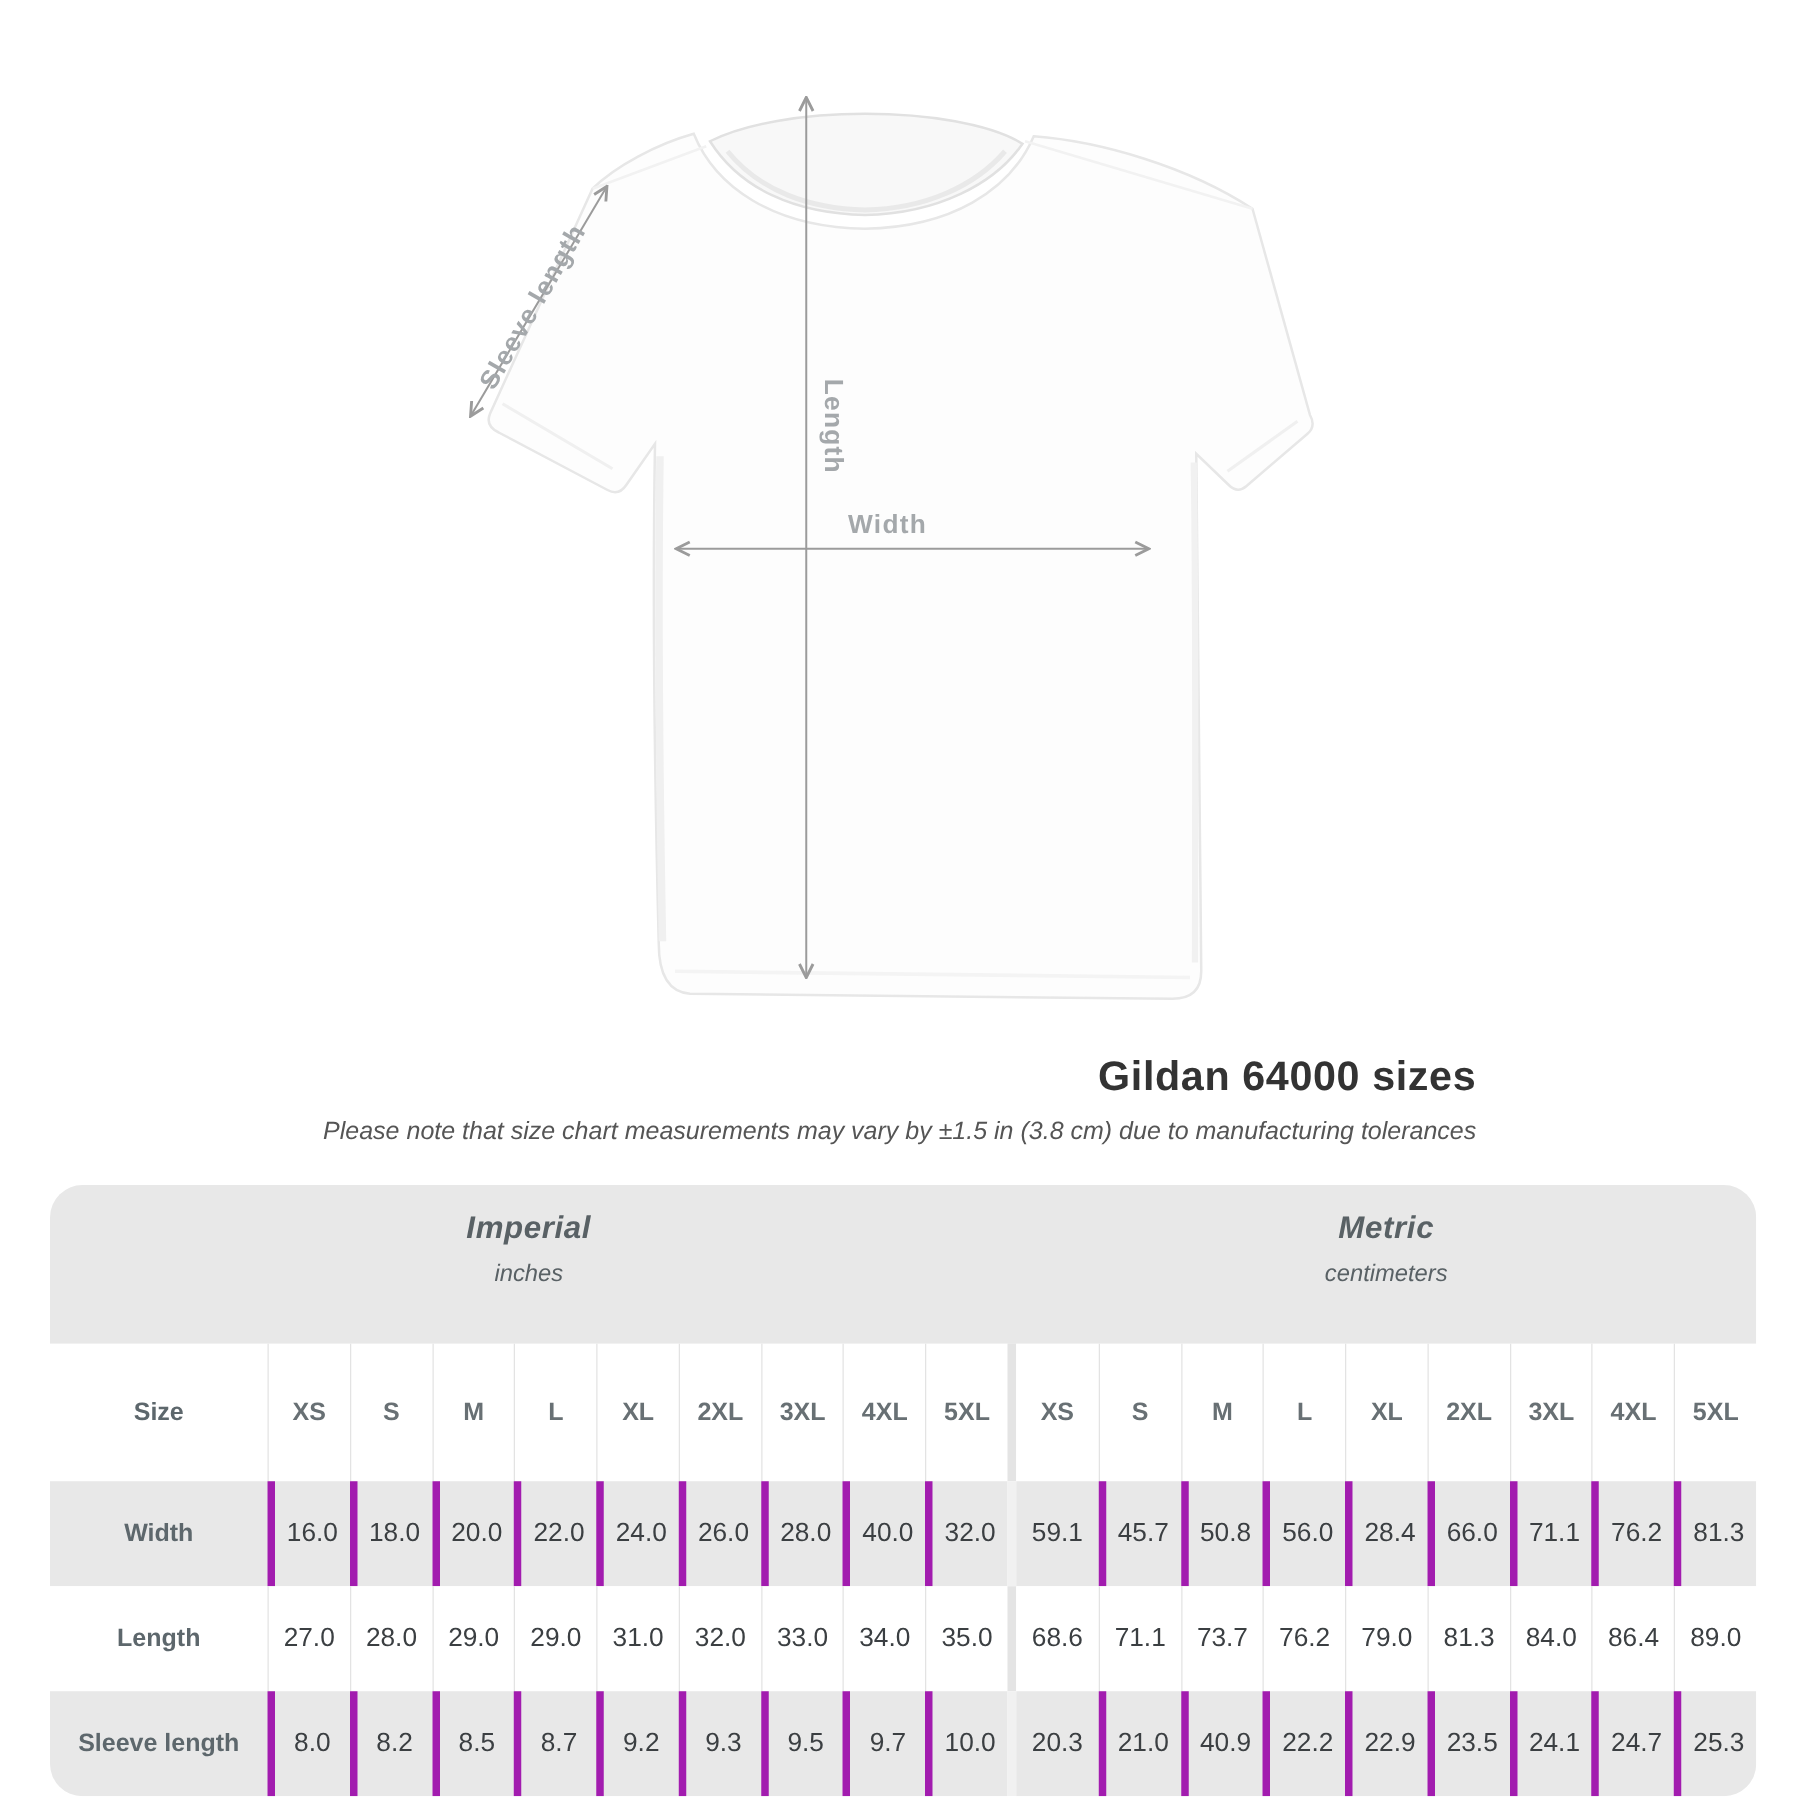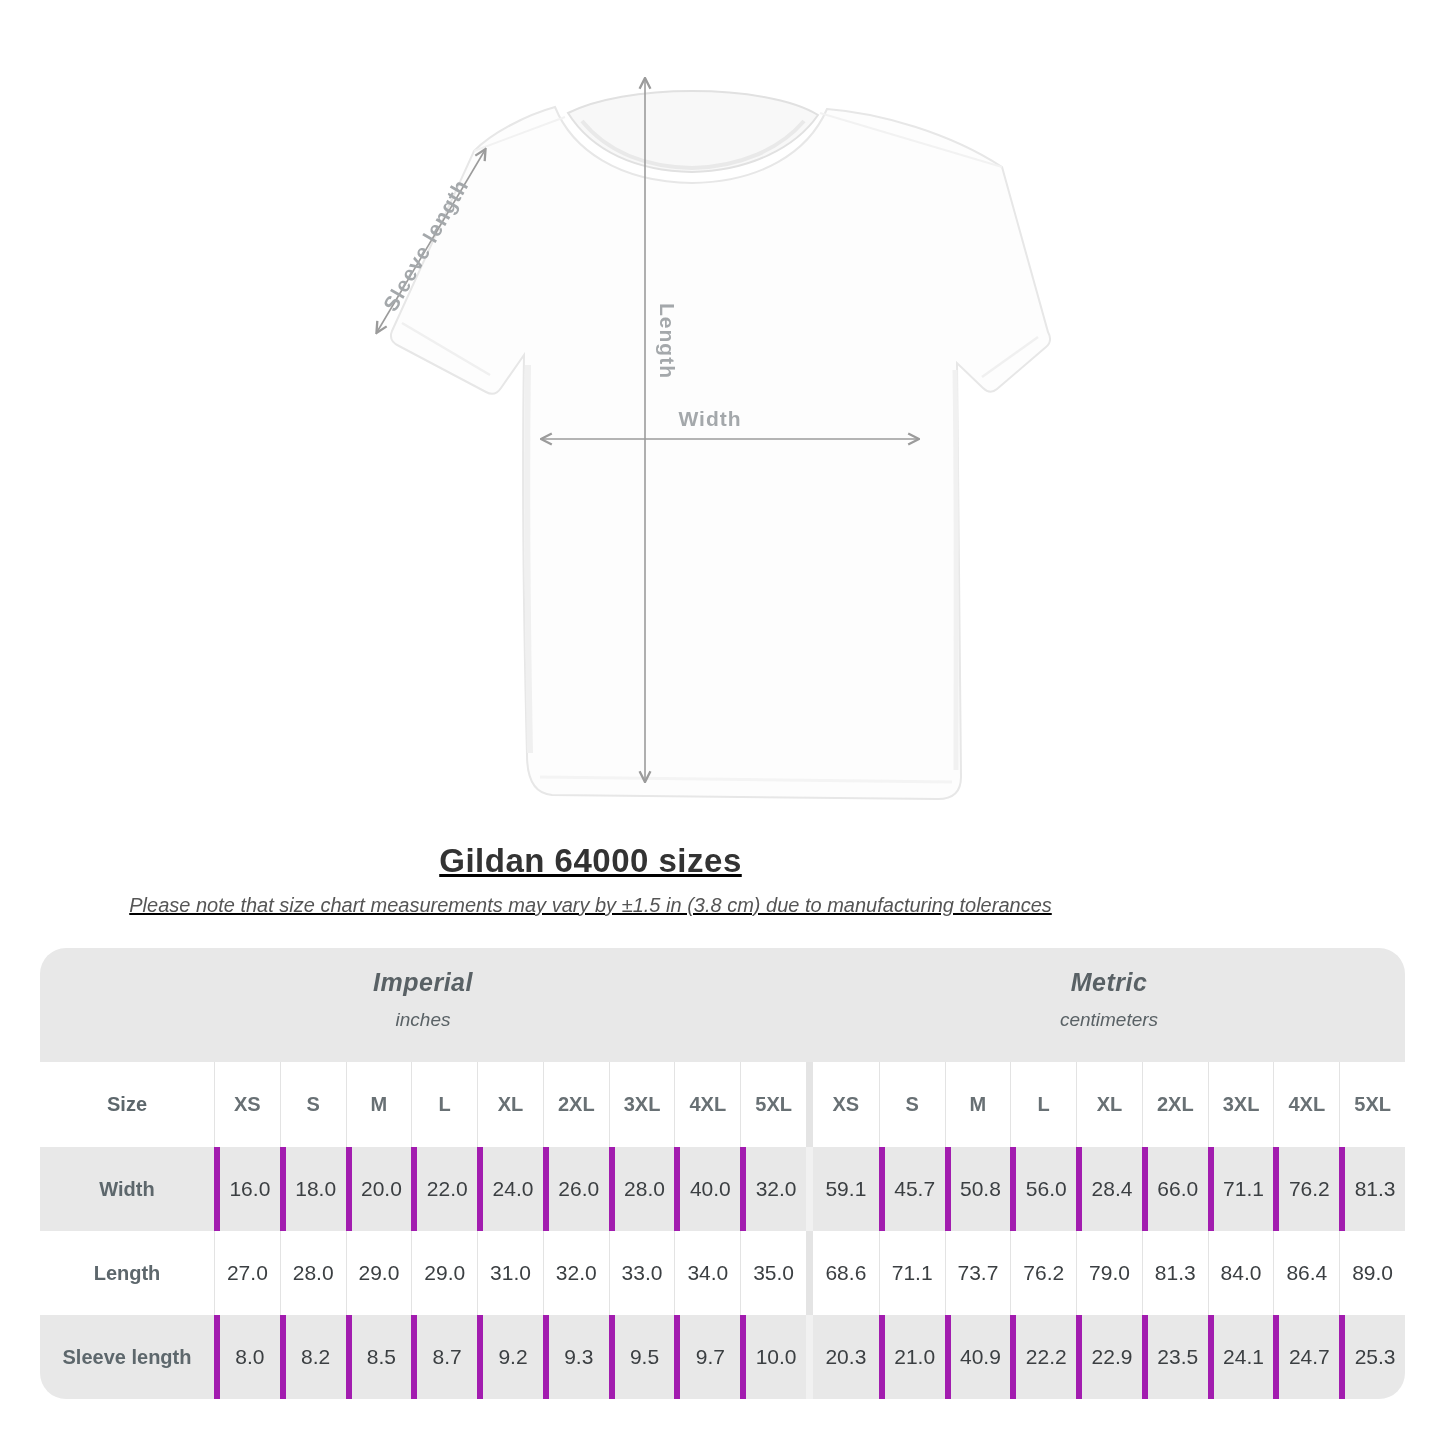--- a/index.html
+++ b/index.html
@@ -3,36 +3,36 @@
 <meta charset="utf-8">
 <style>
   html,body{margin:0;padding:0;}
   body{
     width:1445px;height:1445px;position:relative;background:#ffffff;
     font-family:"Liberation Sans", sans-serif;overflow:hidden;
   }
   
   .shirt-area{position:absolute;left:340px;top:55px;width:720px;height:760px;}
   
-  .caption{position:absolute;left:0;top:842px;width:1181px;text-align:center;text-decoration:underline;}
+  .caption{position:absolute;left:0;top:842px;width:1181px;text-align:right;}
   .caption h1{margin:0;font-size:33px;font-weight:bold;color:#333333;letter-spacing:.5px;}
   .caption .note{margin-top:14px;font-size:20px;font-style:italic;color:#555555;}
   
   .size-table{
     position:absolute;left:40px;top:948px;width:1365px;
     border-radius:26px;overflow:hidden;
   }
   .trow{display:grid;grid-template-columns:174px repeat(9,1fr) 7px repeat(9,1fr);}
-  .group-header{height:114px;background:#e8e8e8;}
+  .group-header{height:127px;background:#e8e8e8;}
   .group-cell{display:flex;flex-direction:column;align-items:center;justify-content:flex-start;padding-top:20px;}
   .group-cell .g-label{font-size:25px;font-weight:bold;font-style:italic;color:#596165;letter-spacing:.5px;}
   .group-cell .g-unit{margin-top:12px;font-size:19px;font-style:italic;color:#596165;}
   .imperial-span{grid-column:1 / span 10;}
   .metric-span{grid-column:12 / span 9;}
-  .size-row{height:85px;}
+  .size-row{height:110px;}
   .data-row{height:84px;}
   .cell{display:flex;align-items:center;justify-content:center;}
   .label-cell{font-weight:bold;font-size:20px;color:#5d676c;}
   .head-cell{font-weight:bold;font-size:20px;color:#687074;}
   .val-cell{font-size:21px;color:#3b3f42;}
   .plain .cell{background:#ffffff;border-left:1px solid #e3e3e3;}
   .plain .label-cell,.plain .after-gap{border-left:none;}
   .plain .gap{background:#e4e4e4;}
   .shade .cell{background:#e8e8e8;border-left:6px solid #a21caf;}
   .shade .label-cell,.shade .after-gap{border-left:none;}

